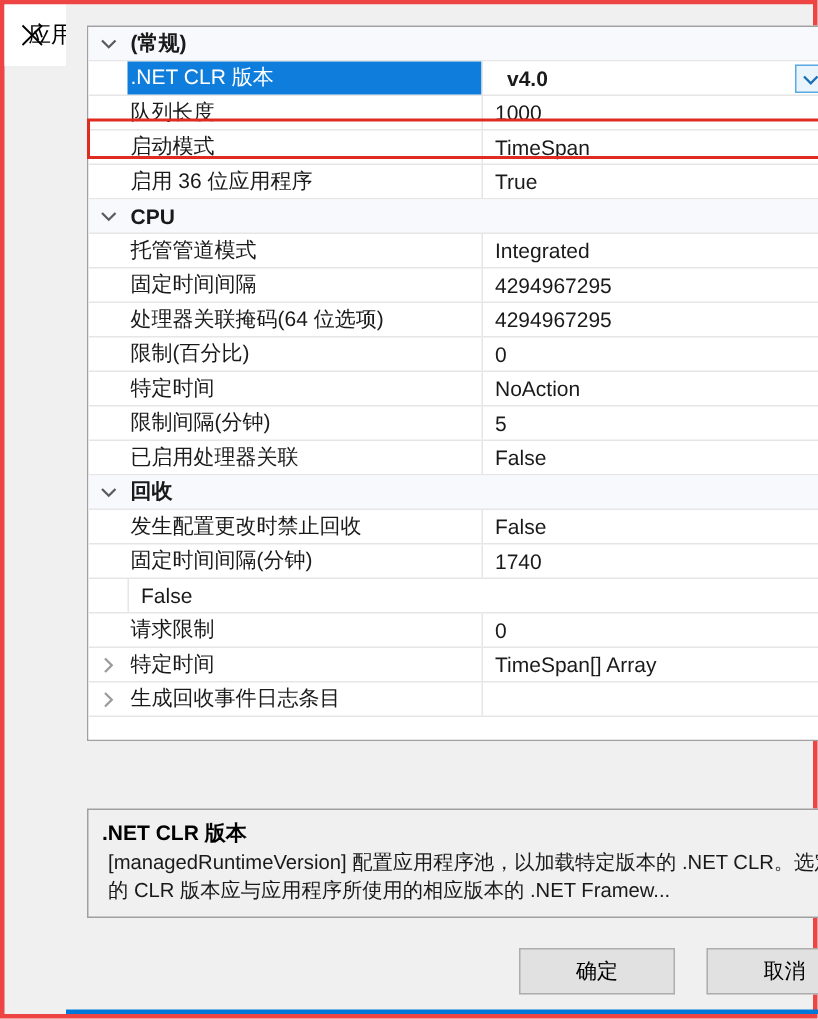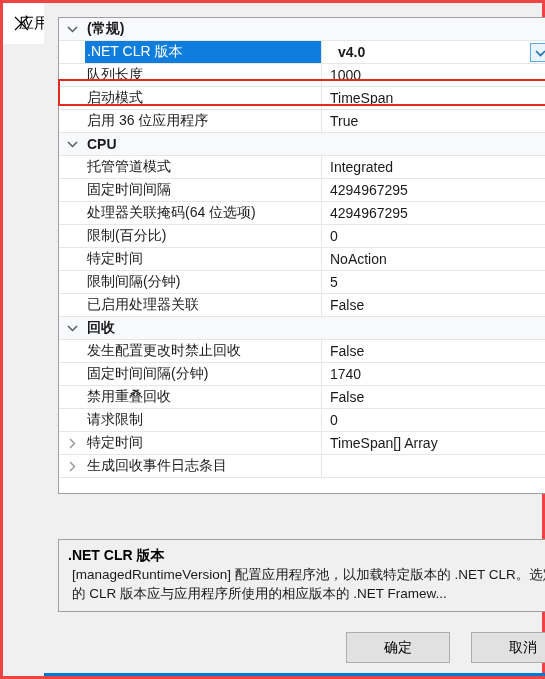--- a/index.html
+++ b/index.html
@@ -251,21 +251,20 @@
             <div class="name">发生配置更改时禁止回收</div>
             <div class="val">False</div>
           </div>
           <div class="row">
             <div class="exp"></div>
             <div class="name">固定时间间隔(分钟)</div>
             <div class="val">1740</div>
           </div>
           <div class="row">
             <div class="exp"></div>
-            <div class="name">禁用重叠回收</div>
             <div class="val">False</div>
           </div>
           <div class="row">
             <div class="exp"></div>
             <div class="name">请求限制</div>
             <div class="val">0</div>
           </div>
           <div class="row">
             <div class="exp">
               <svg width="8" height="11" viewBox="0 0 8 11">

